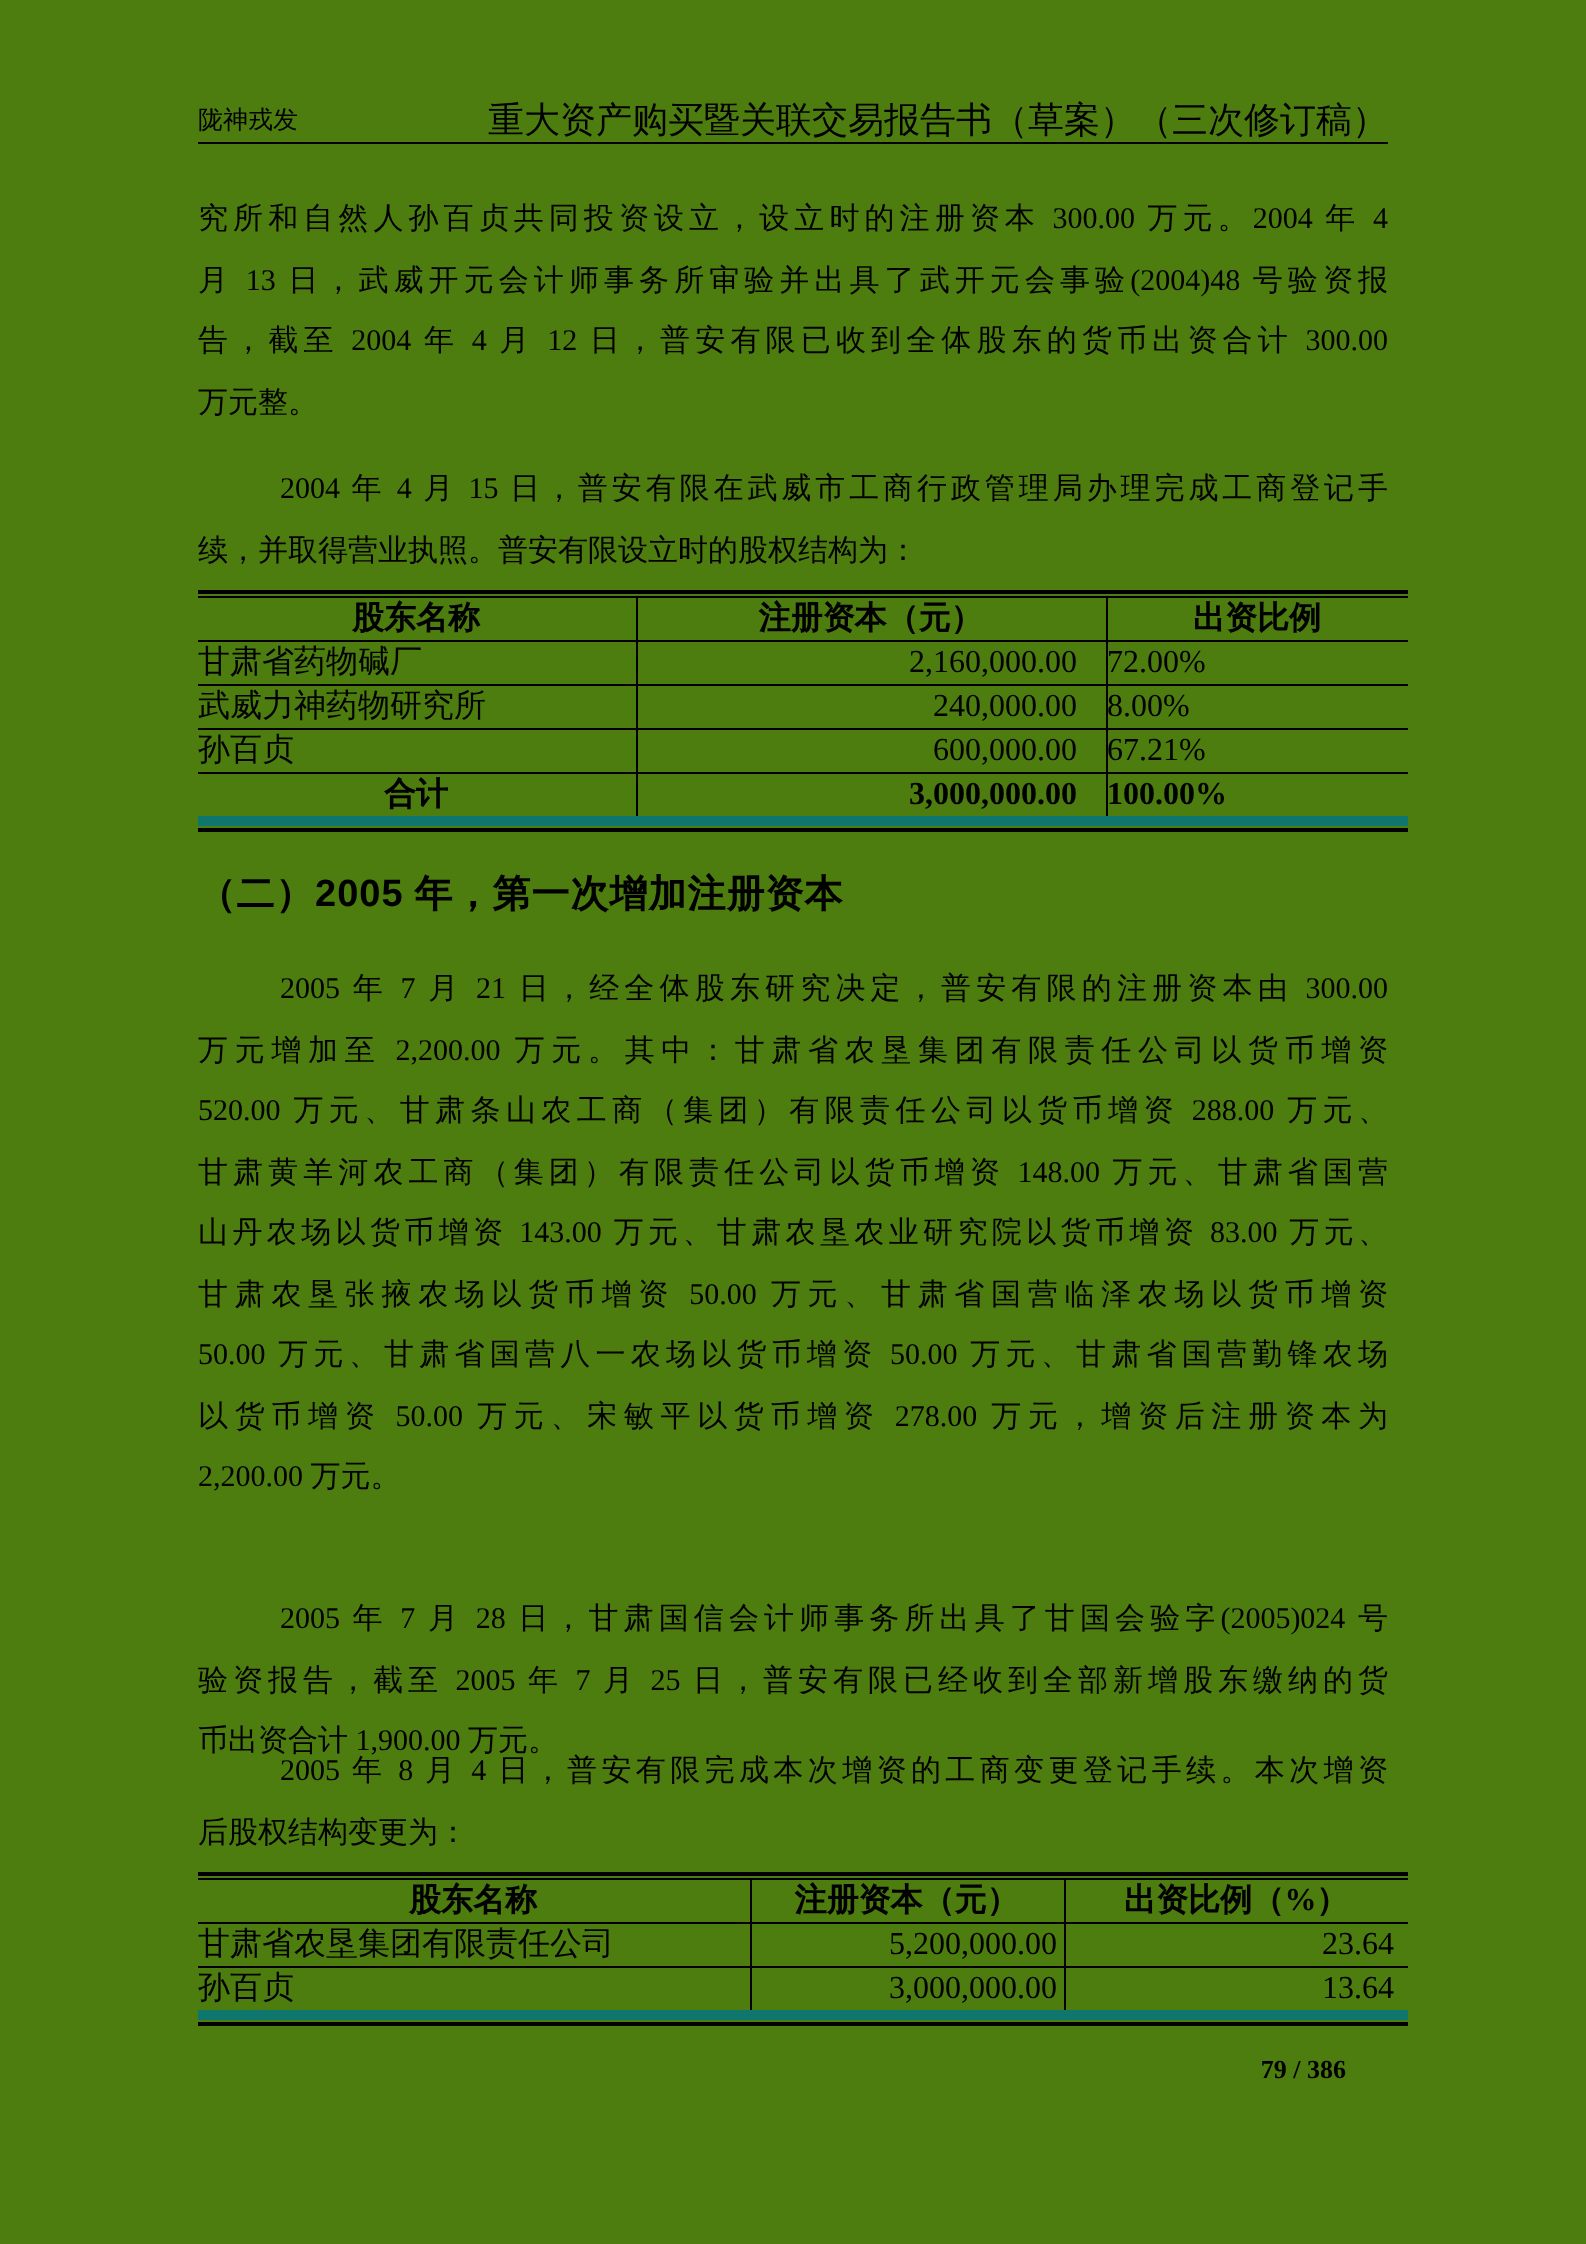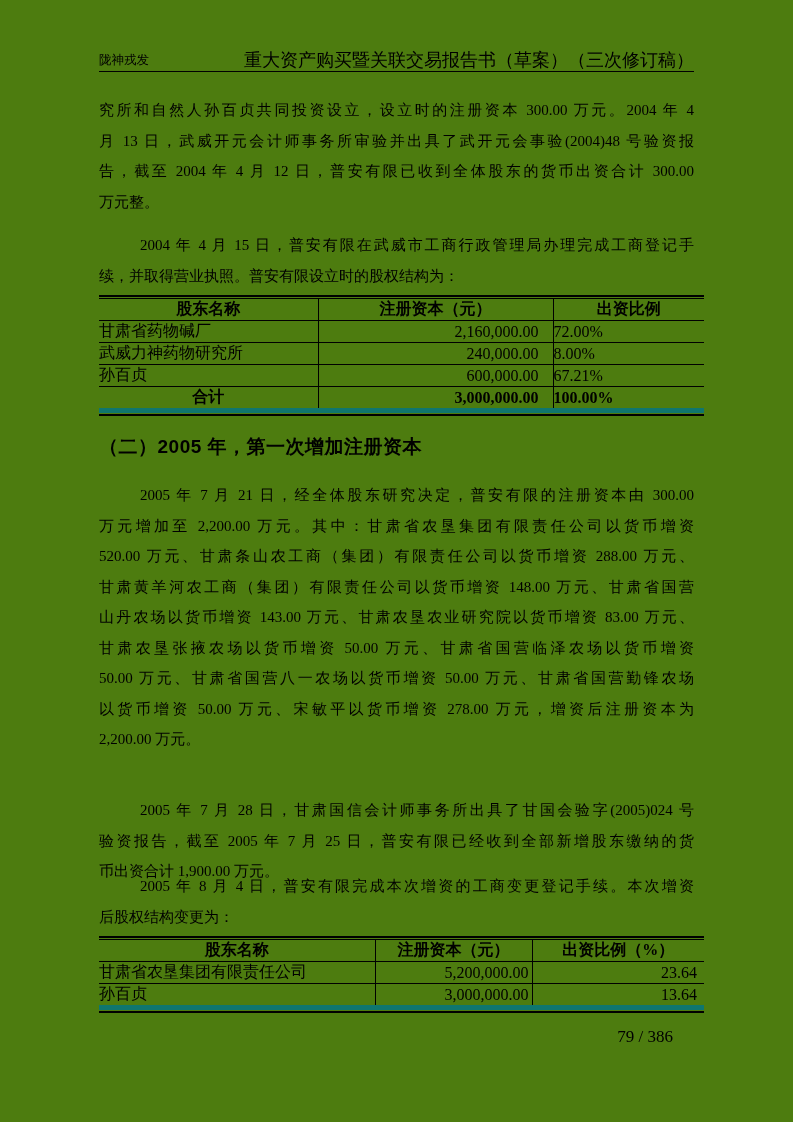--- a/index.html
+++ b/index.html
@@ -50,21 +50,21 @@
   .cell-name{text-align:left;padding-left:8px;}
   .t1 .cell-cap{text-align:right;padding-right:14px;}
   .t1 .cell-pct{text-align:left;padding-right:38px;}
   .t2 .cell-cap{text-align:right;padding-right:3px;}
   .t2 .cell-pct{text-align:right;padding-right:7px;padding-left:28px;}
   .row-total td{font-weight:bold;margin-top:17px;}
   .row-total .cell-name{text-align:center;padding-left:0;}
   
   .footer-page{
     position:absolute;top:1027px;right:120px;
-    font-size:17px;font-weight:normal;
+    font-size:13px;font-weight:bold;
   }
 </style>
 </head>
 <body>
 
 <div class="page">
 
   <div class="hdr-left">陇神戎发</div>
   <div class="hdr-right">重大资产购买暨关联交易报告书（草案）（三次修订稿）</div>
   <div class="hdr-rule"></div>

